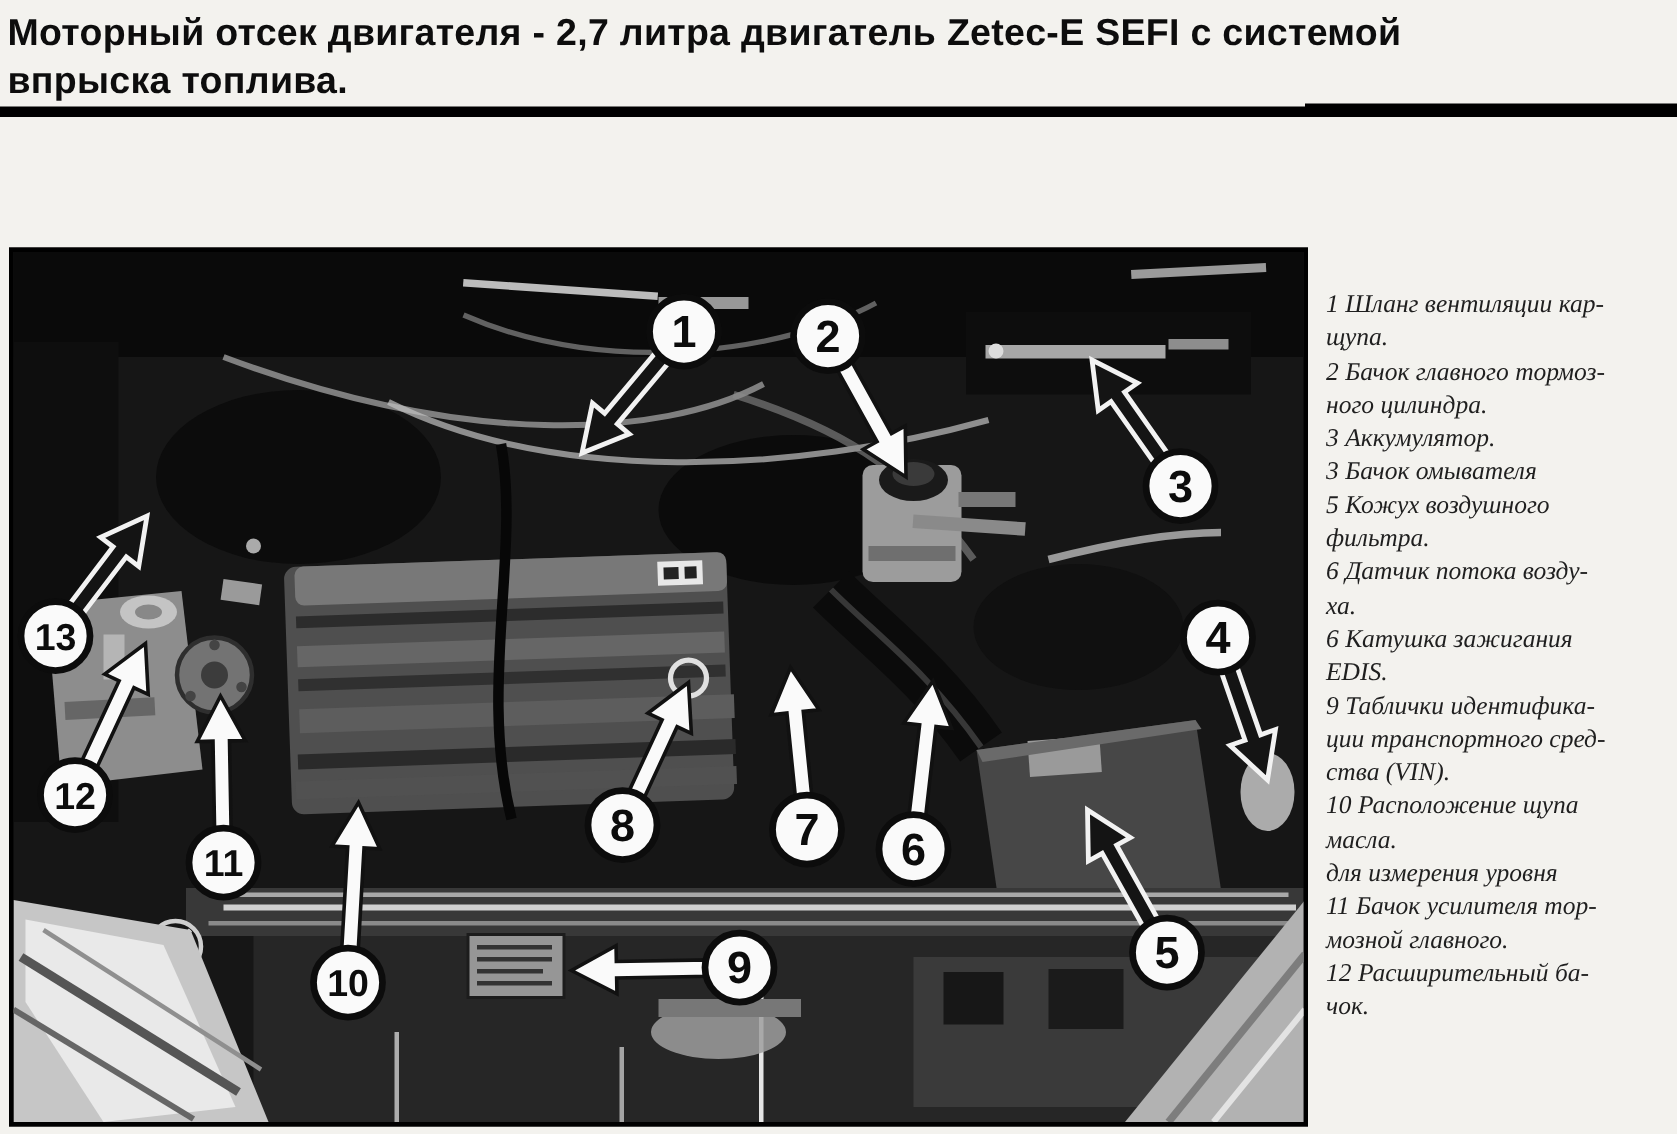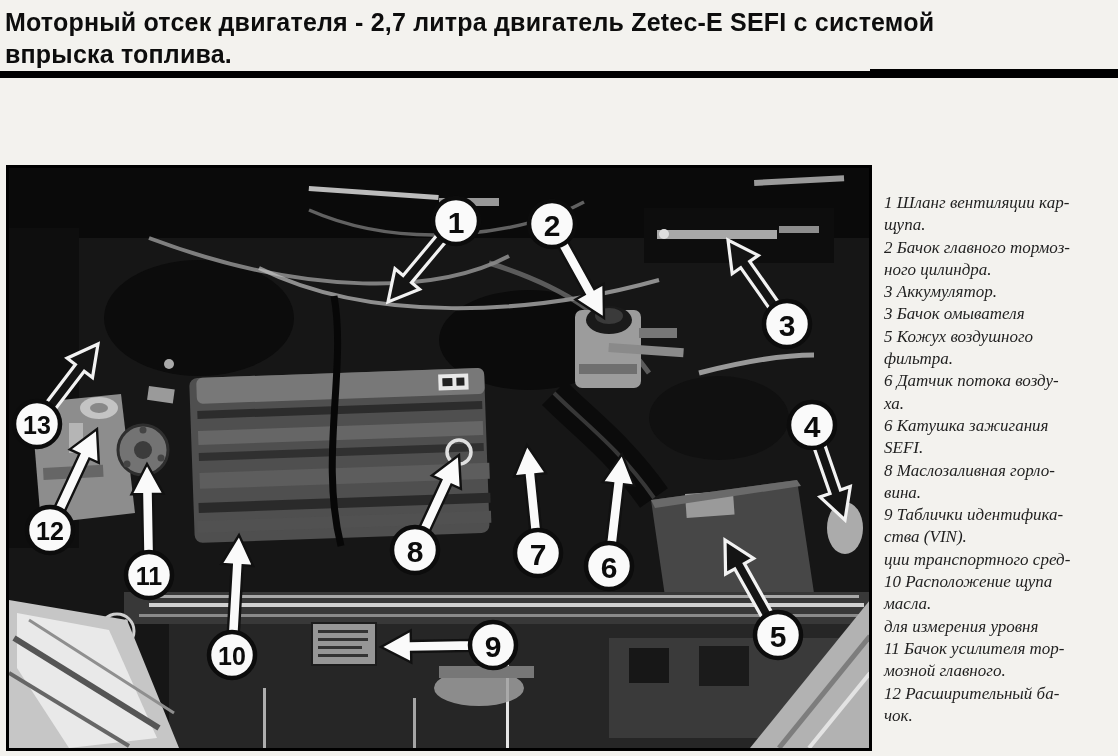--- a/index.html
+++ b/index.html
@@ -255,30 +255,26 @@
     <div class="legend-item">
       <div class="legend-line">5 Кожух воздушного</div>
       <div class="legend-line">фильтра.</div>
     </div>
     <div class="legend-item">
       <div class="legend-line">6 Датчик потока возду-</div>
       <div class="legend-line">ха.</div>
     </div>
     <div class="legend-item">
       <div class="legend-line">6 Катушка зажигания</div>
-      <div class="legend-line">SEFI.</div>
-    </div>
-    <div class="legend-item">
-      <div class="legend-line">8 Маслозаливная горло-</div>
-      <div class="legend-line">вина.</div>
+      <div class="legend-line">EDIS.</div>
     </div>
     <div class="legend-item">
       <div class="legend-line">9 Таблички идентифика-</div>
+      <div class="legend-line">ции транспортного сред-</div>
       <div class="legend-line">ства (VIN).</div>
-      <div class="legend-line">ции транспортного сред-</div>
     </div>
     <div class="legend-item">
       <div class="legend-line">10 Расположение щупа</div>
       <div class="legend-line">масла.</div>
       <div class="legend-line">для измерения уровня</div>
     </div>
     <div class="legend-item">
       <div class="legend-line">11 Бачок усилителя тор-</div>
       <div class="legend-line">мозной главного.</div>
     </div>

